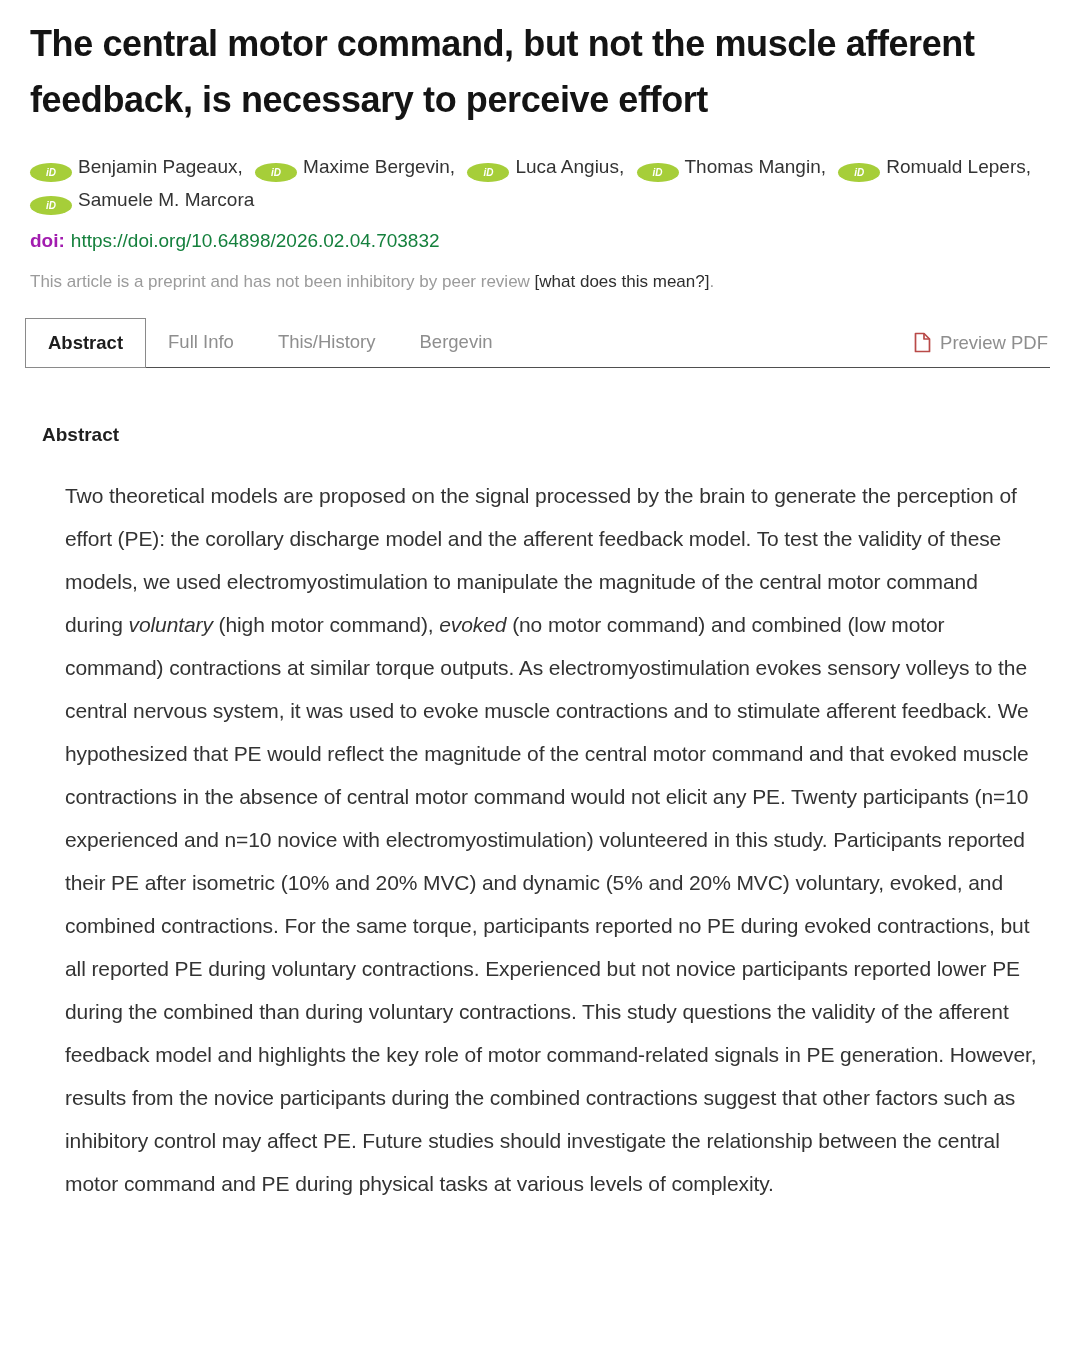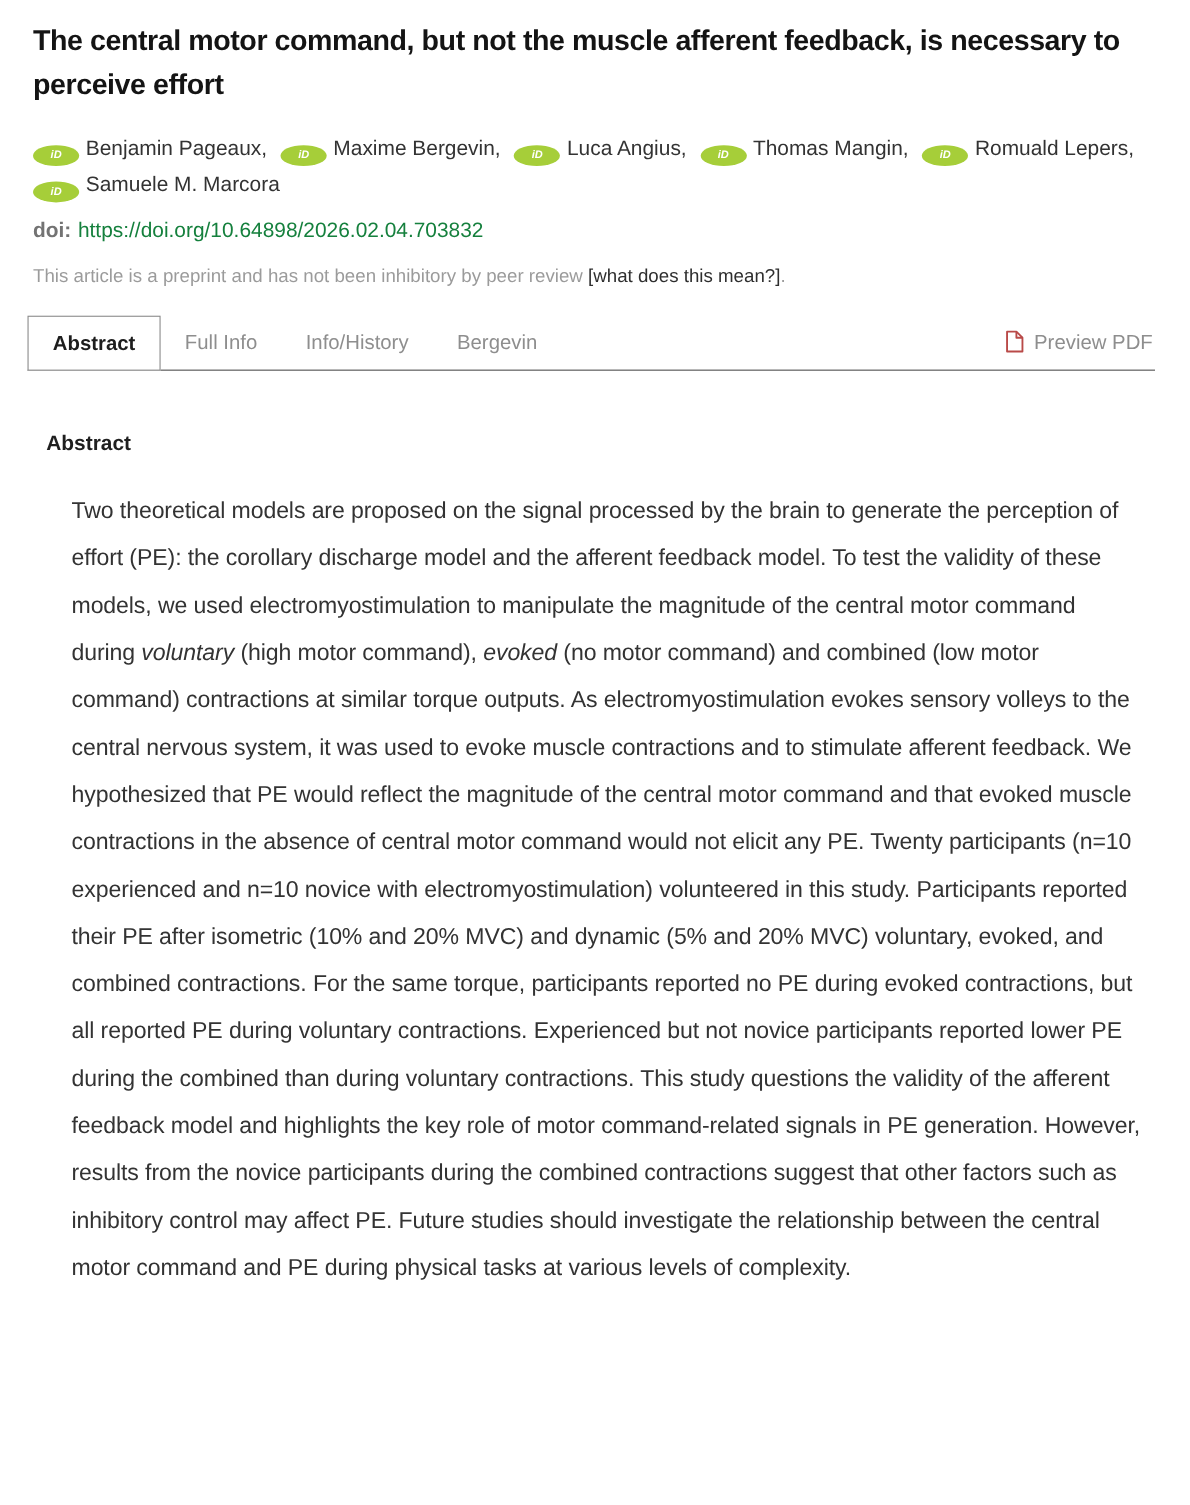--- a/index.html
+++ b/index.html
@@ -6,36 +6,36 @@
   html,body { background:#ffffff; }
   body {
     width:1082px; min-height:1368px;
     font-family:"Liberation Sans", sans-serif;
     color:#333;
     overflow:hidden;
   }
   .page { padding:14px 30px 30px 30px; }
 
   .title {
-    font-size:26px; font-weight:bold; color:#141414;
+    font-size:36px; font-weight:bold; color:#141414;
     line-height:1.55; letter-spacing:-0.4px;
     margin:2px 0 22px 0;
   }
 
   .authors { font-size:19px; color:#333; line-height:1.75; margin-bottom:14px; }
   .author { white-space:nowrap; margin-right:7px; }
   .orcid {
     display:inline-flex; align-items:center; justify-content:center;
     width:42px; height:19px; border-radius:50%;
     color:#fff; font-size:10px; font-weight:bold; font-style:italic;
     vertical-align:-3px; margin-right:6px;
   }
 
   .doi-line { font-size:19px; color:#333; margin-bottom:20px; }
-  .doi-label { font-weight:bold; color:#737373; margin-right:6px; }
+  .doi-label { font-weight:bold; color:#a21caf; margin-right:6px; }
   .doi-url { color:#15803d; text-decoration:none; }
 
   .preprint-note { font-size:17px; color:#9b9b9b; margin-bottom:26px; }
   .preprint-link { color:#2e2e2e; text-decoration:none; cursor:pointer;text-align:center; }
 
   .tabbar {
     display:flex; align-items:stretch;
     border-bottom:1px solid #4f4f4f;
     margin-left:-5px; margin-right:2px;
   }
@@ -43,21 +43,21 @@
     font-size:18.5px; color:#8e8e8e;
     padding:13px 22px; cursor:pointer;
     background:transparent;
   }
   .tab.active {
     font-weight:bold; color:#1d1d1d;
     border:1px solid #8a8a8a;
     margin-bottom:-1px; background:#fff;
   }
   .preview-pdf {
-    margin-left:auto; display:flex; align-items:flex-start; gap:9px;
+    margin-left:auto; display:flex; align-items:center; gap:9px;
     font-size:18.5px; color:#8e8e8e; padding:13px 2px; cursor:pointer;
   }
   .pdficon { display:block; }
 
   .content { padding-top:56px; }
   .abstract-heading {
     font-size:19px; font-weight:bold; color:#1f1f1f;
     margin:0 0 0 12px;
   }
   .abstract-paragraph {
@@ -80,21 +80,21 @@
     <span class="doi-label">doi:</span><a class="doi-url">https://doi.org/10.64898/2026.02.04.703832</a>
   </div>
 
   <div class="preprint-note">
     <span>This article is a preprint and has not been inhibitory by peer review </span><a class="preprint-link">[what does this mean?]</a><span>.</span>
   </div>
 
   <div class="tabbar">
     <div class="tab active">Abstract</div>
     <div class="tab">Full Info</div>
-    <div class="tab">Info/History</div>
+    <div class="tab">This/History</div>
     <div class="tab">Bergevin</div>
     <div class="preview-pdf">
       <svg class="pdficon" width="17" height="21" viewBox="0 0 17 21">
         <path d="M1.5 1.5 h8.5 l5.5 5.5 v12.5 h-14 z" fill="none" stroke="#b94a48" stroke-width="1.7" stroke-linejoin="round"></path>
         <path d="M10 1.5 v5.5 h5.5" fill="none" stroke="#b94a48" stroke-width="1.7" stroke-linejoin="round"></path>
       </svg>
       <span>Preview PDF</span>
     </div>
   </div>
 

